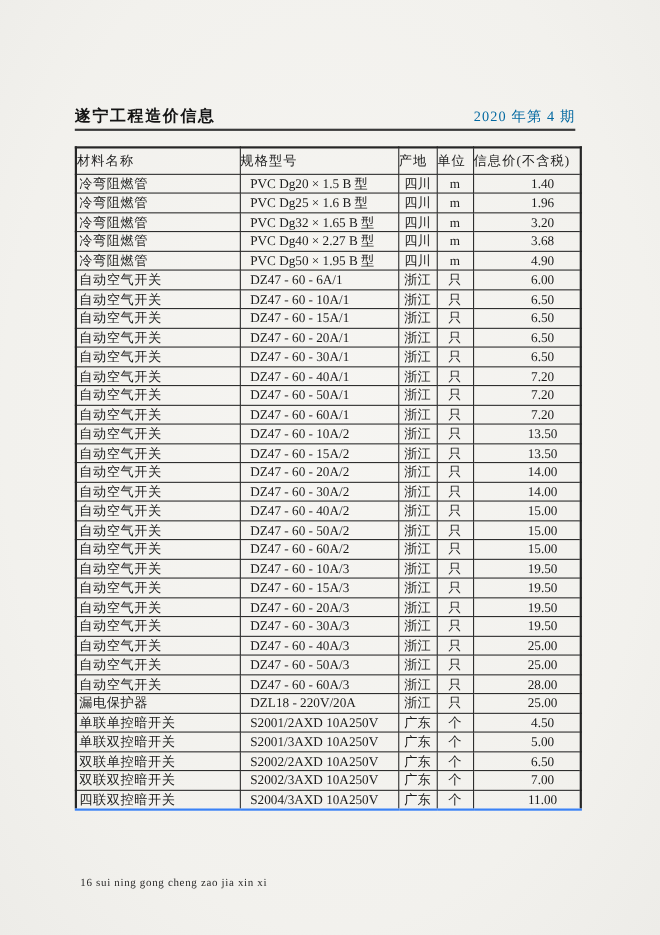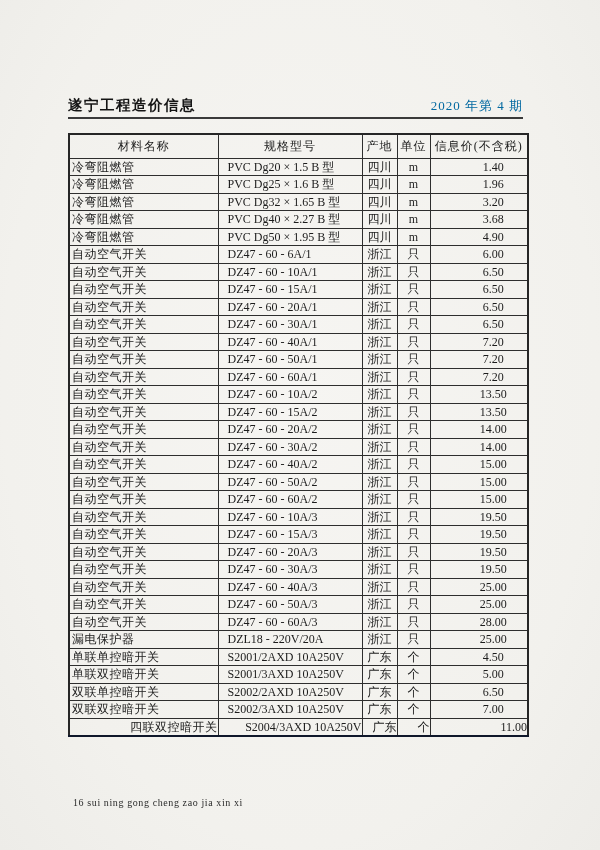--- a/index.html
+++ b/index.html
@@ -58,26 +58,26 @@
   .price-table td {
     border: 1px solid #2e2e2e;
     font-weight: normal;
     padding: 0;
     overflow: hidden;
     white-space: nowrap;
     line-height: 1;
   }
   .price-table thead tr { height: 24px; }
   .price-table tbody tr { height: 17.5px; }
-  .price-table th { text-align: center; letter-spacing: 1px; font-family: Liberation Serif, serif; }
+  .price-table th { text-align: left; letter-spacing: 1px; font-family: Liberation Serif, serif; }
   td.c-name  { text-align: left; padding-left: 2px; letter-spacing: 0.5px; }
   td.c-spec  { text-align: left; padding-left: 9px; }
   td.c-origin, td.c-unit { text-align: center; }
   td.c-price { text-align: center; padding-left: 29px; }
-  .price-table tbody tr:last-child td { border-bottom: 2px solid #0f172a; text-align: right; }
+  .price-table tbody tr:last-child td { border-bottom: 2px solid #3b82f6; }
   .page-footer {
     position: absolute;
     left: 73px;
     top: 797px;
     font-size: 10px;
     letter-spacing: 0.6px;
     color: #2b2b2b;
   }
 </style>
 </head>

